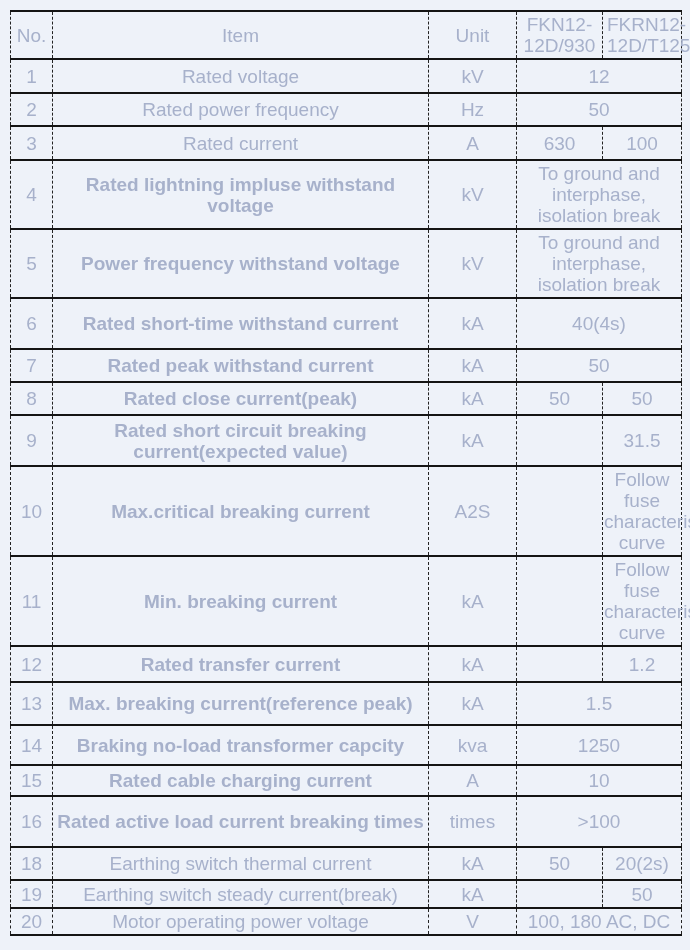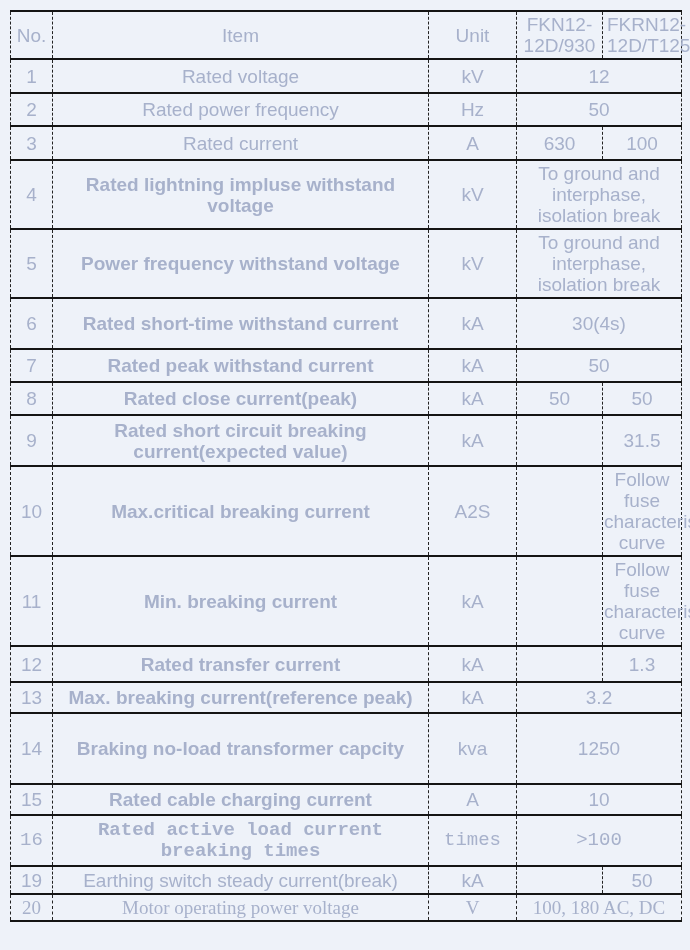--- a/index.html
+++ b/index.html
@@ -96,21 +96,21 @@
       <tr style="height: 66px;">
         <td class="cell-no">5</td>
         <td class="cell-item bold">Power frequency withstand voltage</td>
         <td class="cell-unit">kV</td>
         <td class="cell-value" colspan="2">To ground and interphase, isolation break</td>
       </tr>
       <tr style="height: 51px;">
         <td class="cell-no">6</td>
         <td class="cell-item bold">Rated short-time withstand current</td>
         <td class="cell-unit">kA</td>
-        <td class="cell-value" colspan="2">30(4s)</td>
+        <td class="cell-value" colspan="2">40(4s)</td>
       </tr>
       <tr style="height: 33px;">
         <td class="cell-no">7</td>
         <td class="cell-item bold">Rated peak withstand current</td>
         <td class="cell-unit">kA</td>
         <td class="cell-value" colspan="2">50</td>
       </tr>
       <tr style="height: 33px;">
         <td class="cell-no">8</td>
         <td class="cell-item bold">Rated close current(peak)</td>
@@ -137,53 +137,60 @@
         <td class="cell-item bold">Min. breaking current</td>
         <td class="cell-unit">kA</td>
         <td class="cell-value"></td>
         <td class="cell-value">Follow fuse characteristic curve</td>
       </tr>
       <tr style="height: 36px;">
         <td class="cell-no">12</td>
         <td class="cell-item bold">Rated transfer current</td>
         <td class="cell-unit">kA</td>
         <td class="cell-value"></td>
-        <td class="cell-value">1.3</td>
+        <td class="cell-value">1.2</td>
       </tr>
-      <tr style="height: 31px;">
+      <tr style="height: 43px;">
         <td class="cell-no">13</td>
         <td class="cell-item bold">Max. breaking current(reference peak)</td>
         <td class="cell-unit">kA</td>
-        <td class="cell-value" colspan="2">3.2</td>
+        <td class="cell-value" colspan="2">1.5</td>
       </tr>
-      <tr style="height: 71px;">
+      <tr style="height: 40px;">
         <td class="cell-no">14</td>
         <td class="cell-item bold">Braking no-load transformer capcity</td>
         <td class="cell-unit">kva</td>
         <td class="cell-value" colspan="2">1250</td>
       </tr>
       <tr style="height: 31px;">
         <td class="cell-no">15</td>
         <td class="cell-item bold">Rated cable charging current</td>
         <td class="cell-unit">A</td>
         <td class="cell-value" colspan="2">10</td>
       </tr>
-      <tr style="height: 51px; font-family: Liberation Mono, monospace;">
+      <tr style="height: 51px;">
         <td class="cell-no">16</td>
         <td class="cell-item bold">Rated active load current breaking times</td>
         <td class="cell-unit">times</td>
         <td class="cell-value" colspan="2">&gt;100</td>
+      </tr>
+      <tr style="height: 33px;">
+        <td class="cell-no">18</td>
+        <td class="cell-item">Earthing switch thermal current</td>
+        <td class="cell-unit">kA</td>
+        <td class="cell-value">50</td>
+        <td class="cell-value">20(2s)</td>
       </tr>
       <tr style="height: 28px;">
         <td class="cell-no">19</td>
         <td class="cell-item">Earthing switch steady current(break)</td>
         <td class="cell-unit">kA</td>
         <td class="cell-value"></td>
         <td class="cell-value">50</td>
       </tr>
-      <tr style="height: 23px; font-family: Liberation Serif, serif;">
+      <tr style="height: 23px;">
         <td class="cell-no">20</td>
         <td class="cell-item">Motor operating power voltage</td>
         <td class="cell-unit">V</td>
         <td class="cell-value" colspan="2">100, 180 AC, DC</td>
       </tr>
     </tbody>
 </table>
 
 </body></html>

